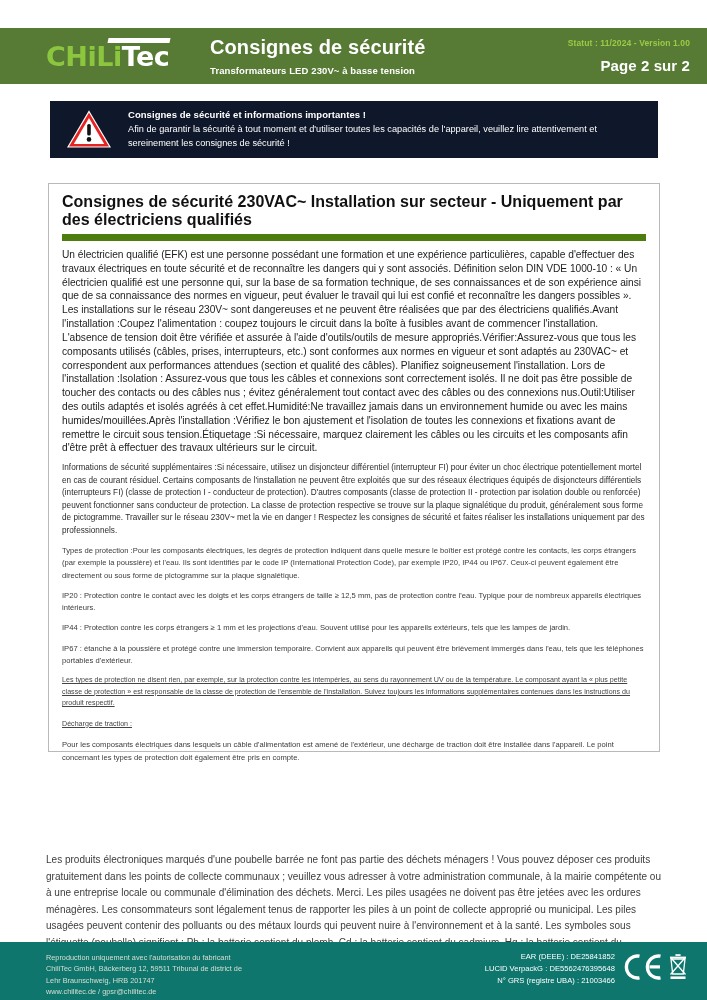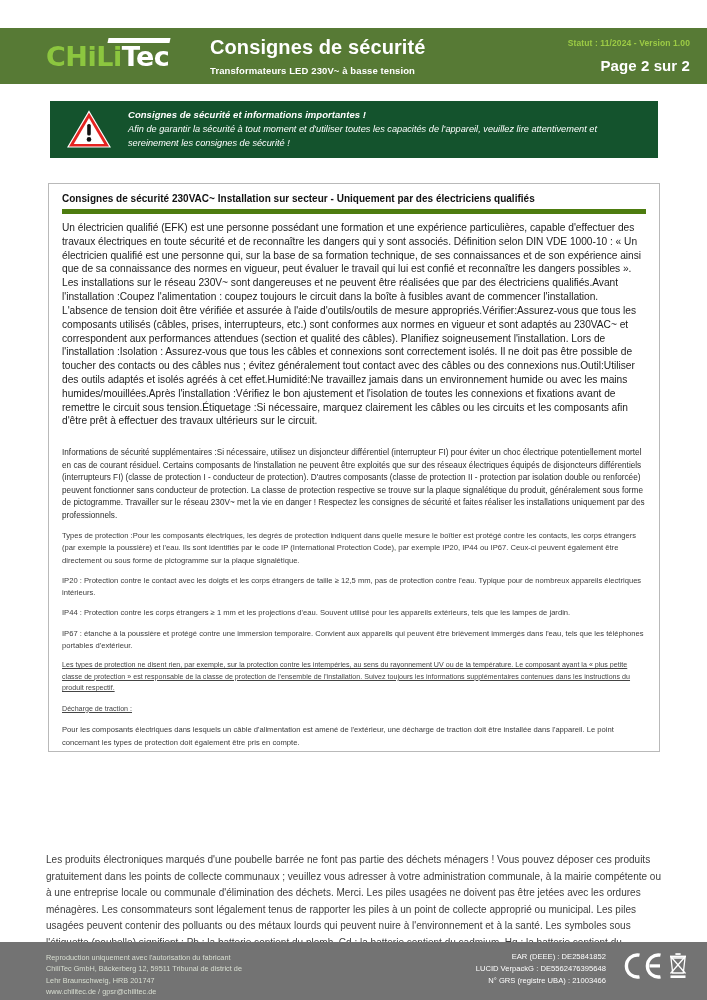--- a/index.html
+++ b/index.html
@@ -94,25 +94,24 @@
     font-weight: 700;
     margin-top: 9px;
     letter-spacing: 0.1px;
   }
 
   
   .warning {
     position: absolute;
     top: 101px; left: 50px;
     width: 608px; height: 57px;
-    background: #14532d;
+    background: #0f172a;
     display: flex;
     align-items: center;
     padding-left: 12px;
-    font-style: italic;
   }
   .warn-icon {
     width: 54px;
     display: flex;
     align-items: center;
     justify-content: center;
     flex: none;
   }
   .warn-text { padding-left: 12px; padding-right: 8px; }
   .warn-title {
@@ -132,30 +131,30 @@
   
   .content {
     position: absolute;
     top: 183px; left: 48px;
     width: 612px; height: 569px;
     border: 1px solid #b9b9b9;
     background: #ffffff;
     padding: 9px 13px 10px 13px;
   }
   .sec-title {
-    font-size: 10px;
+    font-size: 16px;
     font-weight: 700;
     color: #111111;
     padding-bottom: 5px;
-    border-bottom: 5px solid #4d7c0f;
+    border-bottom: 7px solid #4d7c0f;
     margin-bottom: 7px;
     letter-spacing: 0.02px;
   }
   p.body-lg {
-    margin: 0 0 19px 0;
+    margin: 0 0 7px 0;
     font-size: 10.2px;
     line-height: 1.355;
     color: #1c1c1c;
     text-align: left;
     letter-spacing: -0.02px;
   }
   p.body-md {
     margin: 0 0 8px 0;
     font-size: 8.2px;
     line-height: 1.52;
@@ -188,41 +187,41 @@
     line-height: 1.66;
     color: #3c3c3c;
     letter-spacing: 0.01px;
   }
 
   
   .footer {
     position: absolute;
     bottom: 0; left: 0;
     width: 707px; height: 58px;
-    background: #737373;
+    background: #0f766e;
     display: flex;
     align-items: flex-start;
   }
   .footer-left {
     padding: 10px 0 0 46px;
     width: 350px;
   }
   .footer-left div {
     color: #d9dfd2;
     font-size: 7.3px;
     line-height: 1.55;
     letter-spacing: 0.01px;
   }
   .footer-right {
     flex: 1;
     display: flex;
     justify-content: flex-end;
-    align-items: flex-start;
+    align-items: center;
     padding: 9px 18px 0 0;
-    gap: 17px;
+    gap: 8px;
   }
   .footer-regs {
     text-align: right;
   }
   .footer-regs div {
     color: #ffffff;
     font-size: 7.6px;
     line-height: 1.58;
     letter-spacing: 0.01px;
   }

